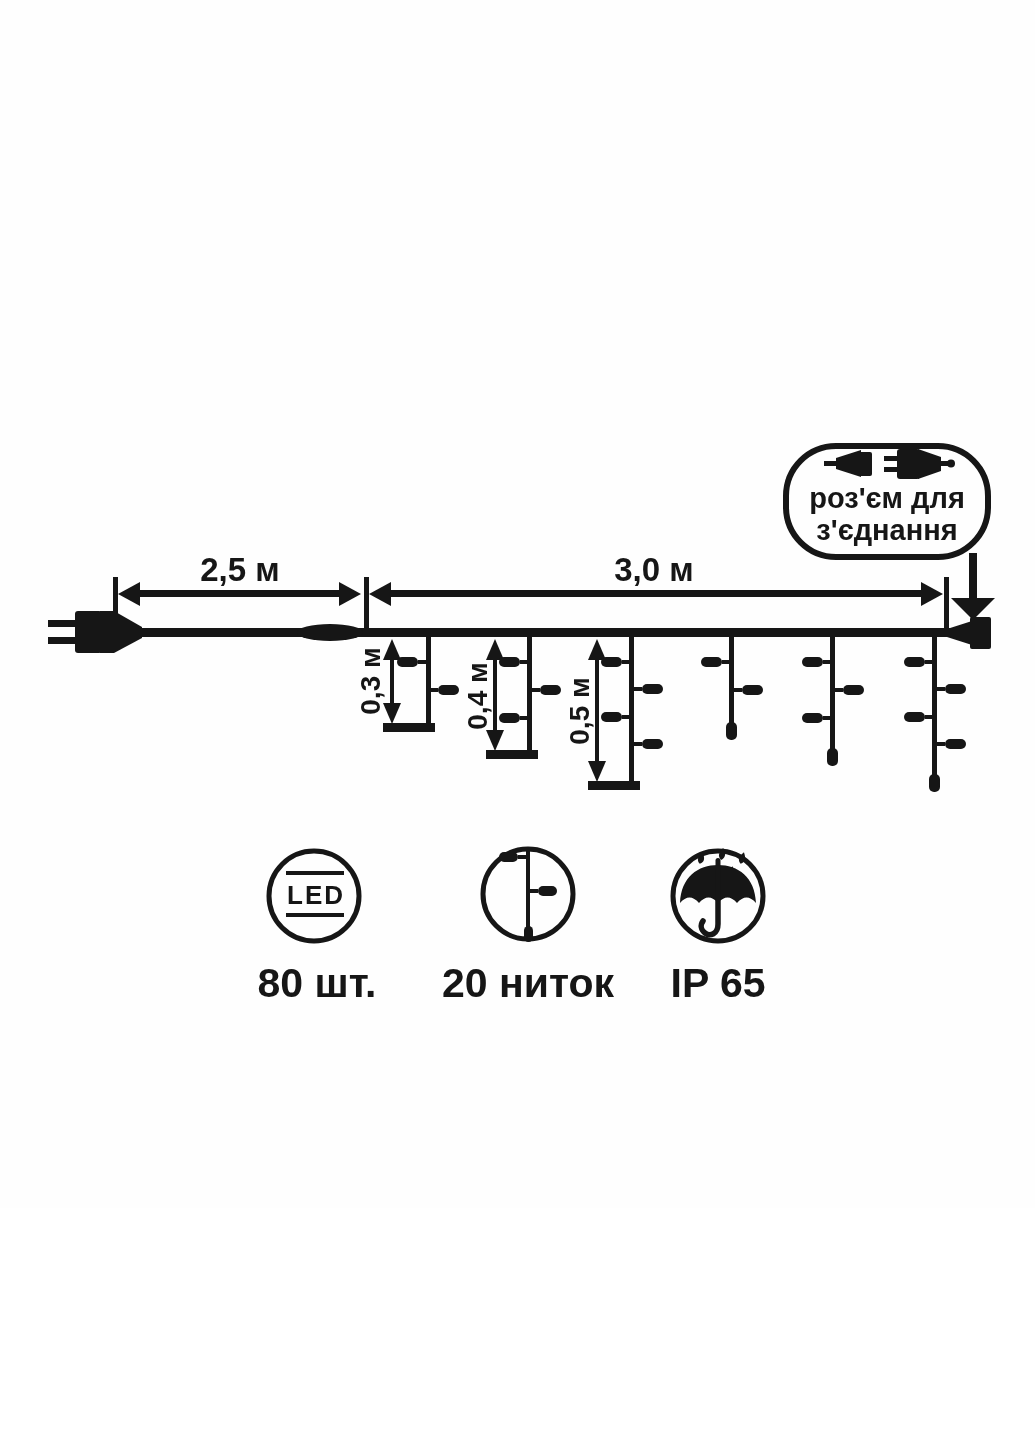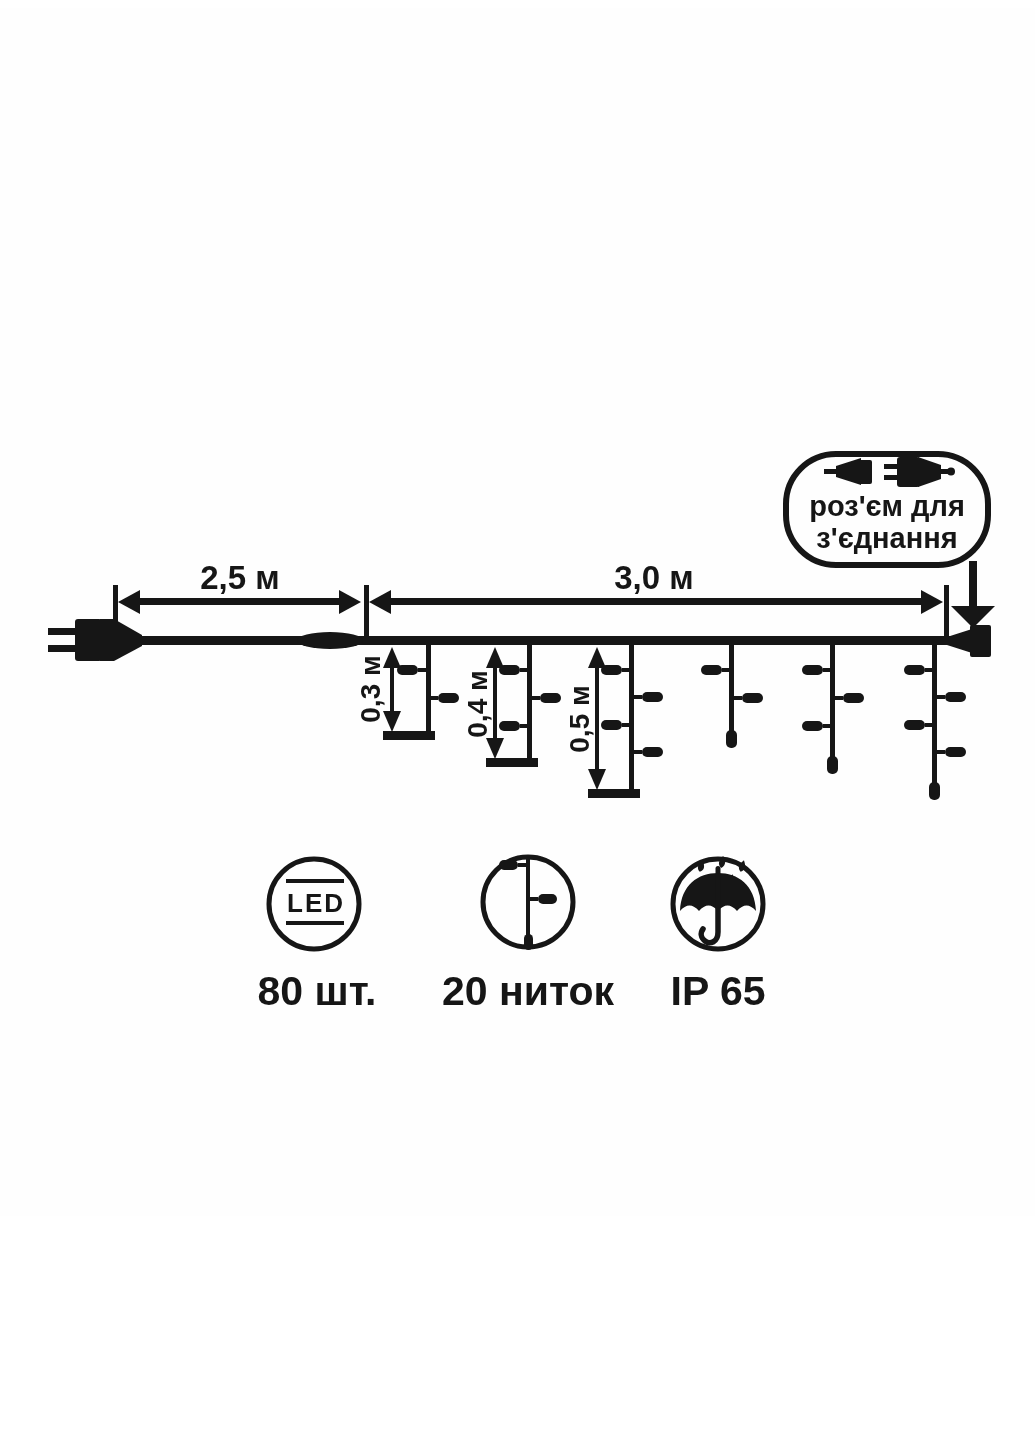--- a/index.html
+++ b/index.html
@@ -1,17 +1,17 @@
 <!DOCTYPE html>
 <html style="--ink: #161616; --background: #fefefe;"><head>
 <meta charset="utf-8">
 <style>
   :root { --ink:#161616; --background:#fefefe; }
   html,body { margin:0; padding:0; background:#ffffff; }
-  .page { position:relative; width:1035px; height:1208px; background:var(--background); overflow:hidden;margin-top:8px; }
+  .page { position:relative; width:1035px; height:1208px; background:var(--background); overflow:hidden; }
   svg { display:block; }
   .ink   { fill:var(--ink); }
   .hollow{ fill:none; stroke:var(--ink); }
   text   { font-family:"Liberation Sans", sans-serif; font-weight:600; fill:var(--ink); }
   .t-dim { font-size:33px; }
   .t-rot { font-size:28px; }
   .t-call{ font-size:29px; }
   .t-cap { font-size:41px; }
   .t-led { font-size:26px; letter-spacing:2px; }
 </style>

